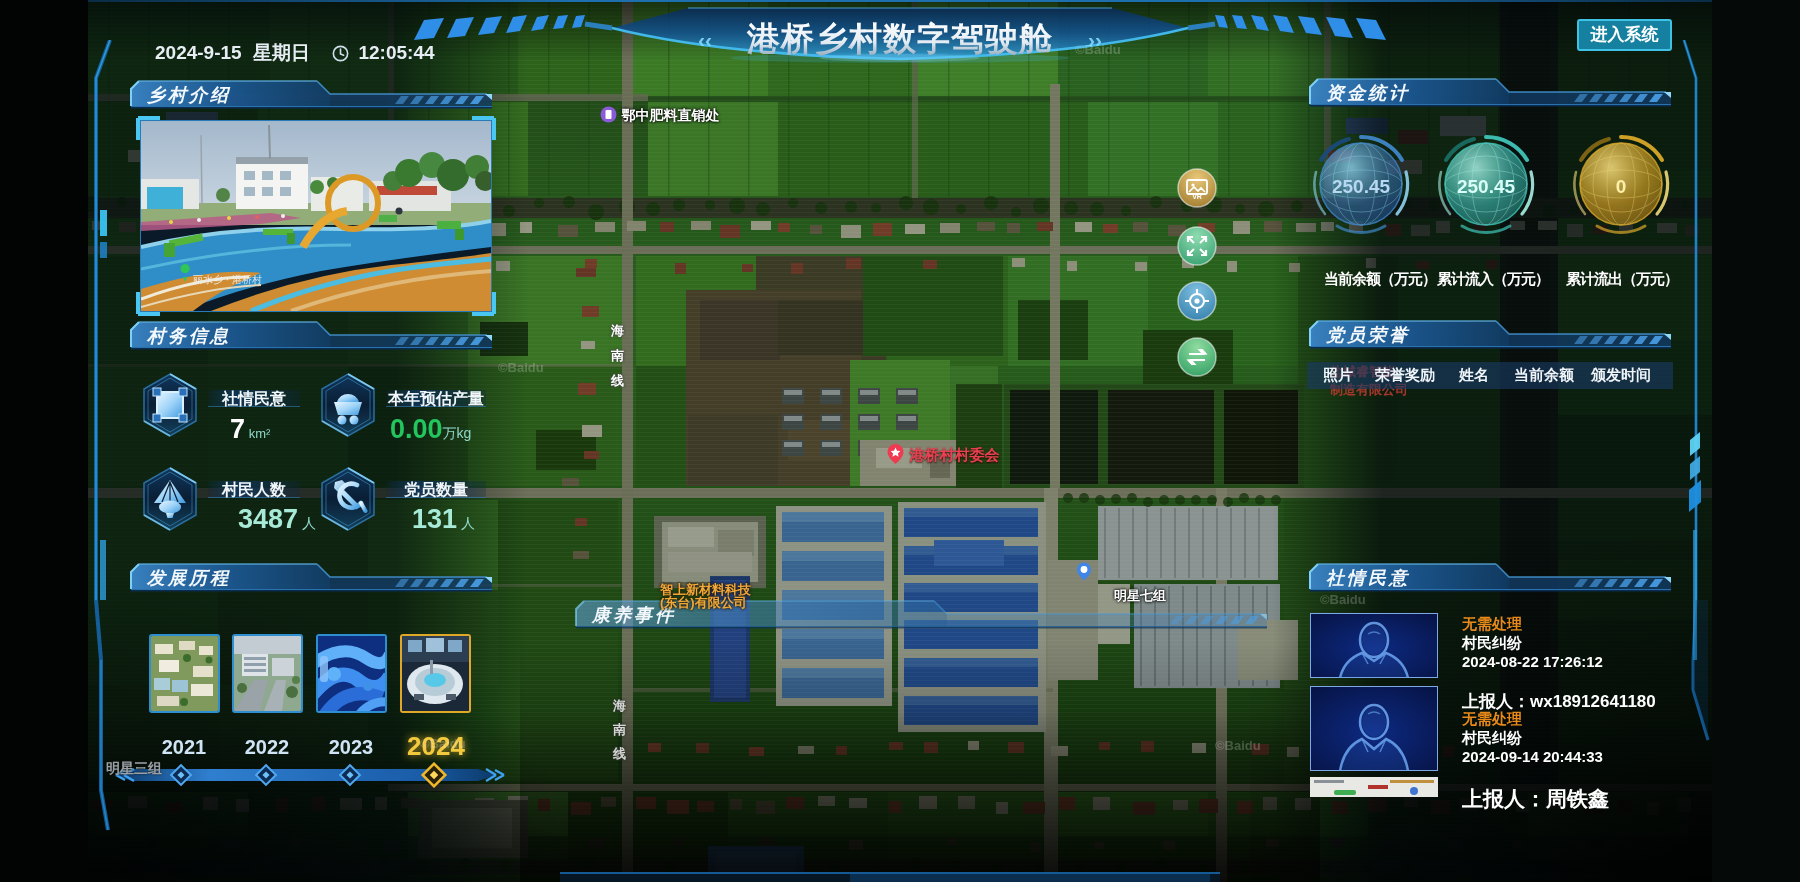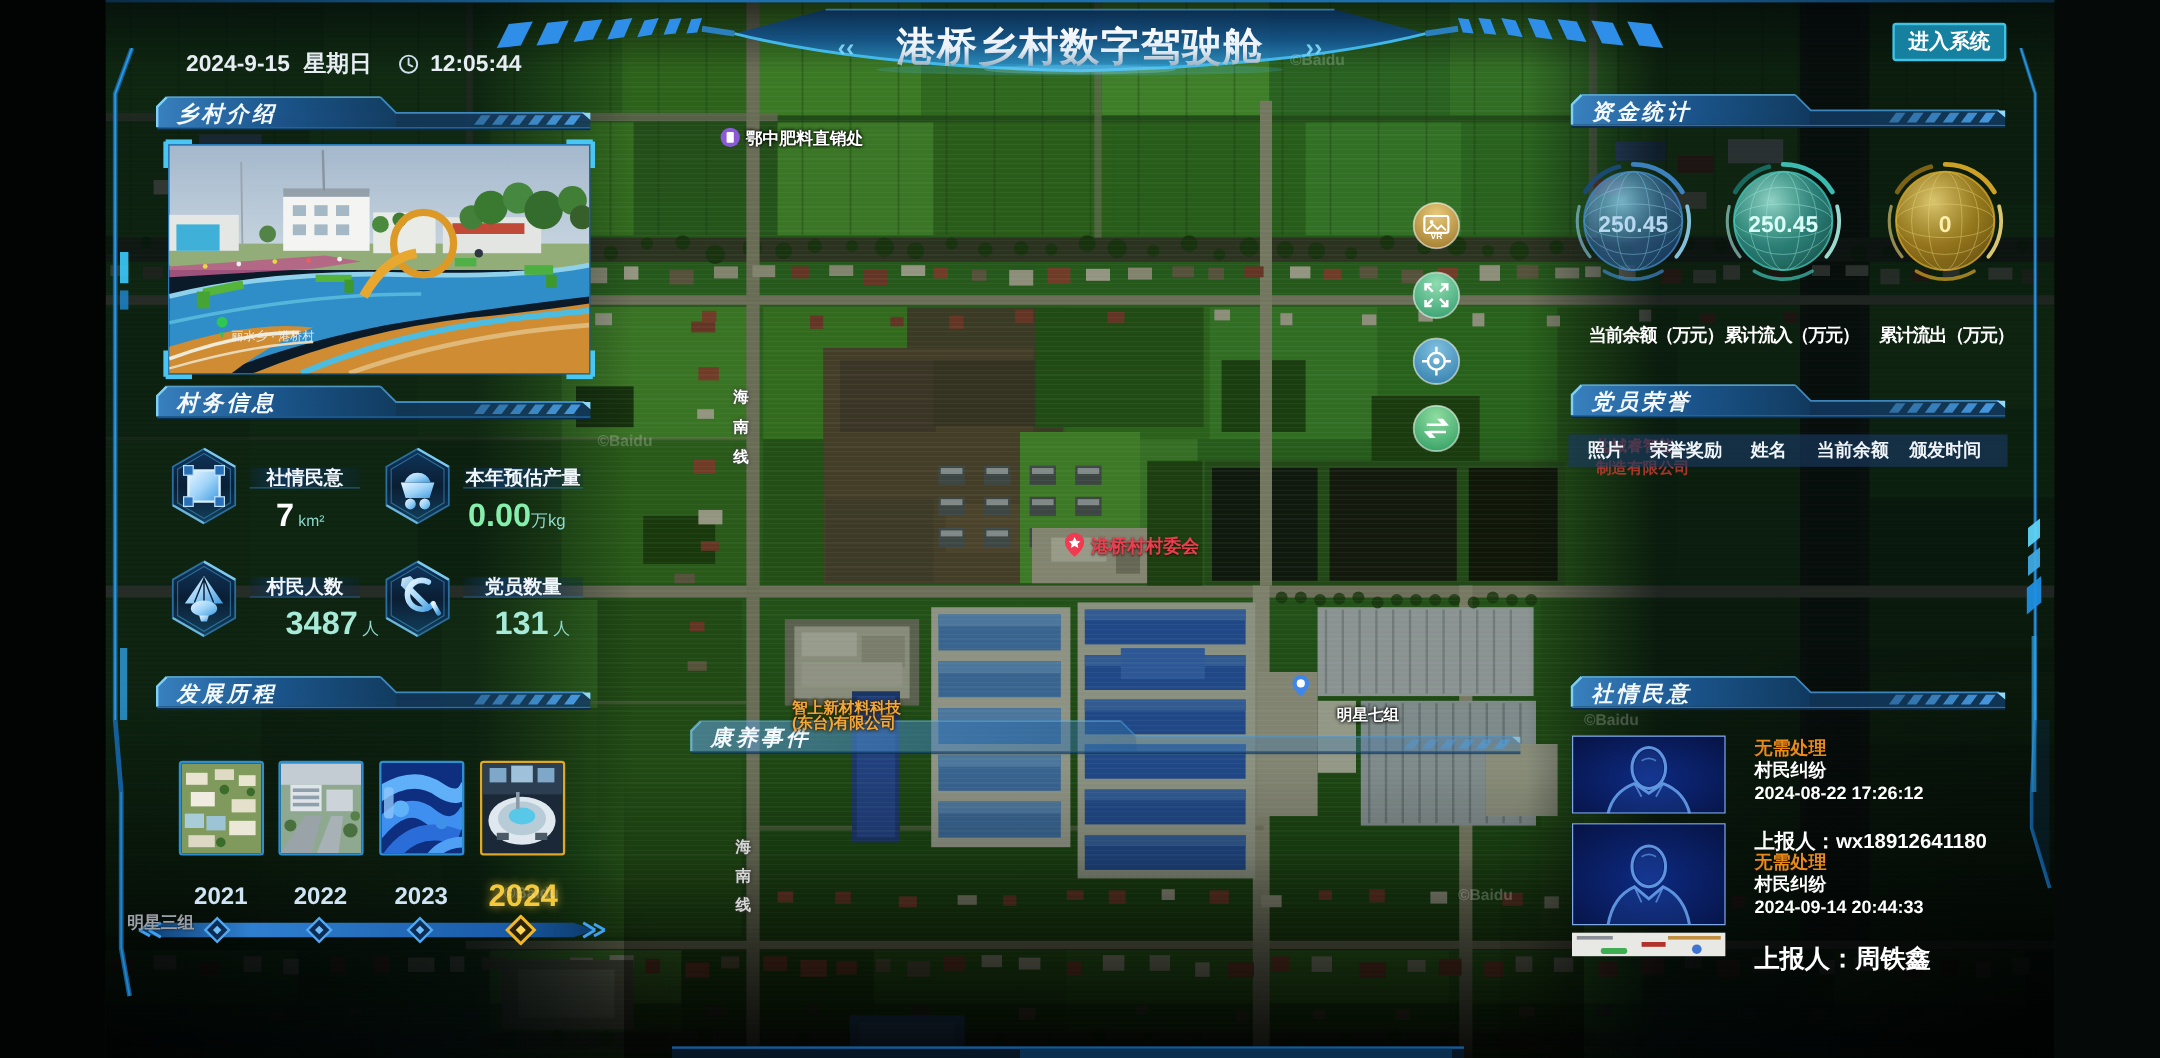--- a/index.html
+++ b/index.html
@@ -825,21 +825,21 @@
         <path d="M5,49 L31,64" stroke="#7cc8ee" stroke-width="2" opacity="0.8"></path>
         <path d="M17,30 L45,30 L41,43 L21,43 Z" fill="url(#hip2)"></path>
         <path d="M20,30 q3,-8 11,-8 q8,0 11,8 Z" fill="url(#hip2)"></path>
         <circle cx="25" cy="48" r="4.5" fill="url(#hip2)"></circle>
         <circle cx="37" cy="48" r="4.5" fill="url(#hip2)"></circle>
       </svg>
 
 <div class="abs" style="left:386px;top:390px;width:100px;height:17px;background:linear-gradient(90deg,rgba(10,36,66,0.2),rgba(16,54,92,0.85) 30%,rgba(10,36,66,0.25));border-bottom:1px solid rgba(60,140,200,0.5);">
         <div style="color:#f0f6fa;font-size:16px;font-weight:bold;text-align:center;line-height:17px;">本年预估产量</div>
       </div>
-<div class="abs" style="left:390px;top:414px;width:110px;"><span style="font-size:27px;font-weight:bold;color:#86efac;">0.00</span><span style="font-size:14px;color:#8fd8cc;">万kg</span></div>
+<div class="abs" style="left:390px;top:414px;width:110px;"><span style="font-size:27px;font-weight:bold;color:#22c55e;">0.00</span><span style="font-size:14px;color:#8fd8cc;">万kg</span></div>
 
 <svg class="abs" style="left:139px;top:466px;" width="62" height="68" viewBox="0 0 62 68">
         <defs>
           <linearGradient id="hxp3" x1="0" y1="0" x2="0" y2="1">
             <stop offset="0" stop-color="#10365c"></stop>
             <stop offset="0.5" stop-color="#0a1e34"></stop>
             <stop offset="1" stop-color="#13405c"></stop>
           </linearGradient>
           <linearGradient id="hip3" x1="0" y1="0" x2="1" y2="1">
             <stop offset="0" stop-color="#eaf6ff"></stop>

